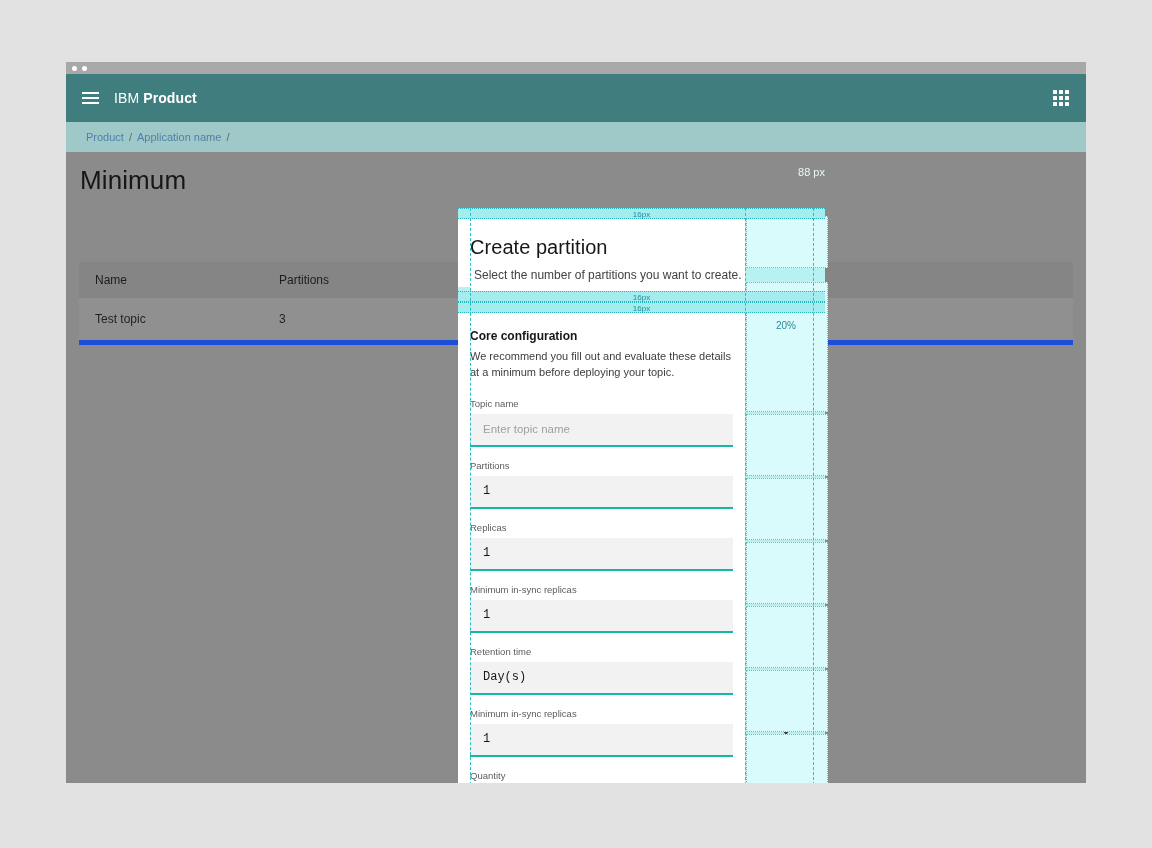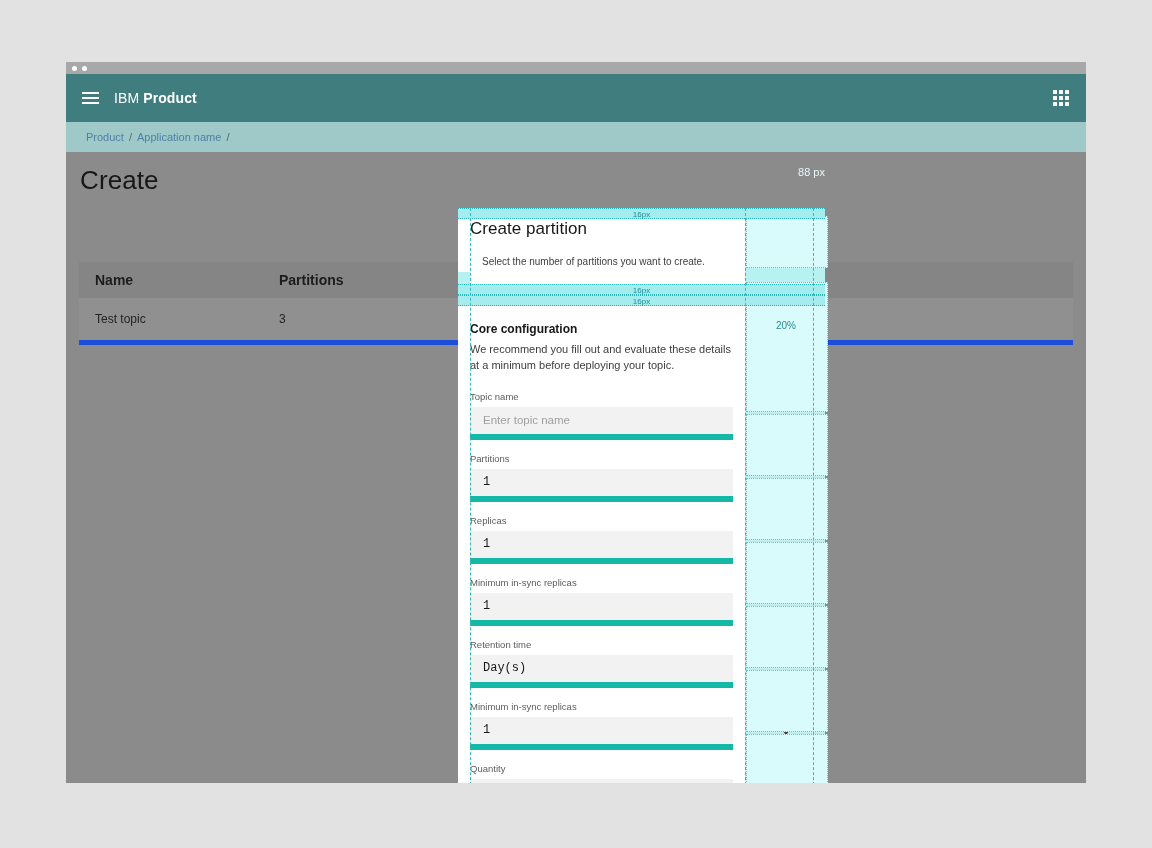--- a/index.html
+++ b/index.html
@@ -140,22 +140,22 @@
     position: absolute;
     left: 13px;
     top: 110px;
     width: 994px;
   }
   #table-header {
     display: flex;
     height: 36px;
     align-items: center;
     background: #858585;
-    font-size: 14px;
-    font-weight: 700;
+    font-size: 12px;
+    font-weight: 400;
     color: #1c1c1c;
   }
   #table-row {
     display: flex;
     height: 42px;
     align-items: center;
     background: #909090;
     font-size: 12px;
     color: #232323;
     border-bottom: 5px solid #1d4ed8;
@@ -221,31 +221,31 @@
     left: 0; top: 0;
     width: 100%;
     z-index: 3;
   }
   .modal-white-block {
     background: #ffffff;
     padding: 0 12px;
     box-sizing: border-box;
   }
   #modal-title {
-    font-size: 17px;
+    font-size: 20px;
     color: #171717;
     font-weight: 400;
     margin: 0;
-    padding-top: 0;
+    padding-top: 17px;
     letter-spacing: 0.05px;
   }
   #modal-subtitle {
-    font-size: 10px;
+    font-size: 12px;
     color: #414141;
-    margin: 12px;
+    margin: 4px;
     padding: 5px 0 5px 0;
     white-space: nowrap;
   }
   #section-title {
     font-size: 12px;
     font-weight: 700;
     color: #171717;
     margin: 0;
     padding-top: 16px;
   }
@@ -266,21 +266,21 @@
   .field-label {
     font-size: 9.5px;
     color: #5c5c5c;
     display: block;
     padding: 13px 0 5px 0;
   }
   .field-control {
     position: relative;
     height: 33px;
     background: #f2f2f2;
-    border-bottom: 6px solid #14b8a6;
+    border-bottom: 2px solid #14b8a6;
     display: flex;
     align-items: center;
     box-sizing: border-box;
   }
   .field-value {
     font-size: 12px;
     color: #171717;
     padding-left: 13px;
     font-family: "Liberation Mono", monospace;
   }
@@ -393,21 +393,21 @@
   </div>
 
   <div id="breadcrumb-band">
     <a class="crumb-link" href="#">Product</a>
     <span class="crumb-sep">/</span>
     <a class="crumb-link" href="#">Application name</a>
     <span class="crumb-sep">/</span>
   </div>
 
   <div id="page-body">
-    <h1 id="page-title">Create</h1>
+    <h1 id="page-title">Minimum</h1>
 
     <div id="data-table">
       <div id="table-header">
         <div class="col-name">Name</div>
         <div class="col-partitions">Partitions</div>
         <div class="col-replication">Replication</div>
       </div>
       <div id="table-row">
         <div class="col-name">Test topic</div>
         <div class="col-partitions">3</div>

